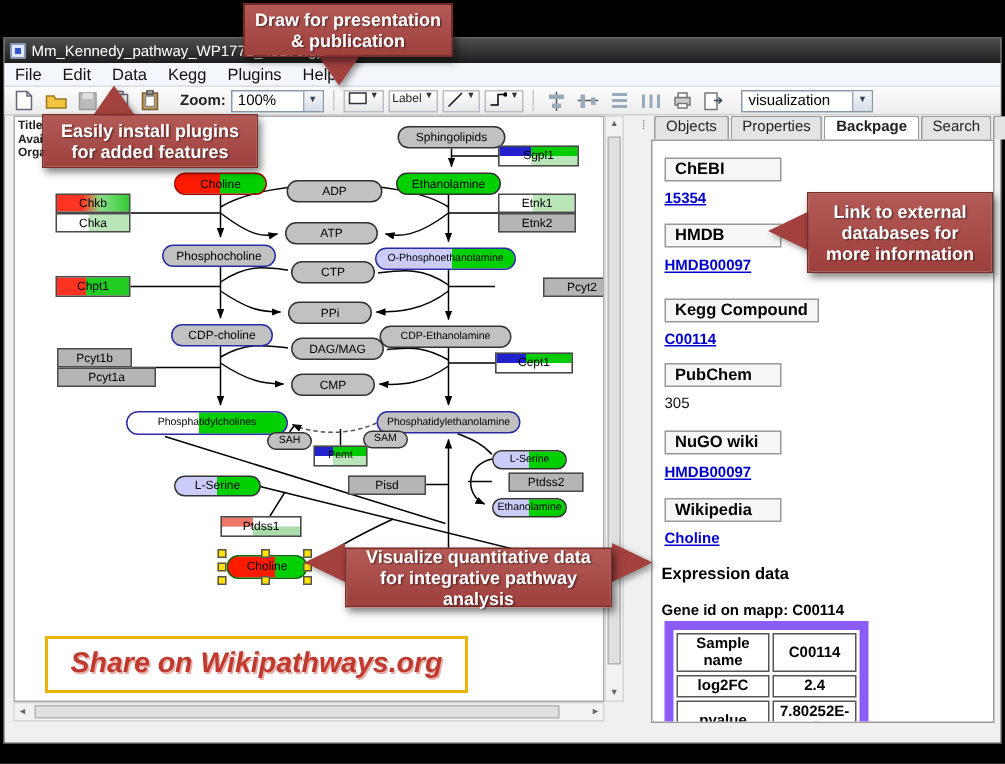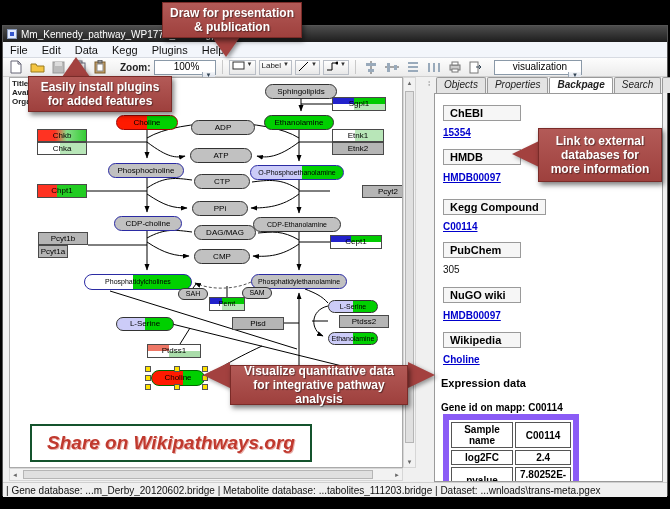--- a/index.html
+++ b/index.html
@@ -16,21 +16,21 @@
   .appicon::after{content:"";position:absolute;left:2px;top:2px;width:4px;height:4px;background:#3355cc;}
   .menubar{position:absolute;left:0;top:16px;width:100%;height:16px;background:#f3f6fb;
            border-bottom:1px solid #d7dbe2;display:flex;align-items:center;font-size:11px;color:#111;}
   .menuitem{padding:1px 7px;cursor:default;}
   .toolbar{position:absolute;left:0;top:32px;width:100%;height:19px;
            background:linear-gradient(#fdfdfd,#ececec);border-bottom:1px solid #cfcfcf;
            display:flex;align-items:center;gap:3px;padding:0 4px;font-size:10px;}
   .tbtn{width:18px;height:16px;display:flex;align-items:center;justify-content:center;border:1px solid transparent;}
   .tsep{width:1px;height:14px;background:#c9c9c9;margin:0 3px;}
   .combo{height:15px;background:#fff;border:1px solid #8a99a8;display:flex;align-items:center;
-         font-size:10px;padding-left:4px;position:relative;flex-direction:column;}
+         font-size:10px;padding-left:4px;position:relative;}
   .combo .arrowbox{margin-left:auto;width:13px;height:100%;background:linear-gradient(#f5f7fa,#d8dee8);
          border-left:1px solid #9aa7b5;display:flex;align-items:center;justify-content:center;font-size:6px;color:#345;}
   .droptool{height:15px;border:1px solid #b9bec6;background:linear-gradient(#fff,#e8e8e8);
          display:flex;align-items:flex-start;padding:0 2px;gap:2px;font-size:9px;color:#222;}
   .caret{font-size:6px;color:#333;}
   
   .canvas{position:absolute;left:6px;top:51px;width:394px;height:391px;background:#fff;
           border:1px solid #aaa;overflow:hidden;}
   .edges{position:absolute;left:0;top:0;}
   .n{position:absolute;font-size:8px;text-align:center;color:#000;overflow:hidden;
@@ -48,42 +48,42 @@
   .sarrow{position:absolute;font-size:6px;color:#666;width:11px;text-align:center;}
   .hscroll{position:absolute;left:6px;top:442px;width:394px;height:13px;background:#f2f2f2;
            border:1px solid #d6d6d6;}
   .hthumb{position:absolute;left:13px;top:1px;width:350px;height:9px;background:#e0e0e0;border:1px solid #b5b5b5;}
   .statusbar{position:absolute;left:0;top:456px;width:100%;height:15px;background:#f0f0f0;
              border-top:1px solid #cfcfcf;font-size:10px;color:#111;display:flex;align-items:center;padding:0 3px;}
   
   .sidepanel{position:absolute;left:429px;top:51px;width:233px;height:405px;background:#f0f0f0;}
   .tabsrow{position:absolute;left:4px;top:0;height:16px;display:flex;font-size:10px;}
   .tab{padding:1px 7px;border:1px solid #9a9a9a;border-bottom:none;background:#e4e4e4;
-       margin-right:1px;border-radius:2px 2px 0 0;color:#222;font-style:italic;}
+       margin-right:1px;border-radius:2px 2px 0 0;color:#222;}
   .tab.active{background:#fff;font-weight:bold;position:relative;top:0px;}
   .panelbody{position:absolute;left:2px;top:16px;width:229px;height:389px;background:#fff;
              border:1px solid #9a9a9a;overflow:hidden;}
   .sechdr{position:absolute;left:8px;border:1px solid #9a9a9a;background:#f6f6f6;
           font-size:11px;font-weight:bold;color:#000;padding:1px 6px;min-width:78px;}
   .seclink{position:absolute;left:8px;font-size:10px;font-weight:bold;color:#0000cc;text-decoration:underline;}
   .secplain{position:absolute;left:8px;font-size:10px;color:#111;}
   .exphead{position:absolute;left:6px;font-size:11px;font-weight:bold;color:#000;}
   .geneid{position:absolute;left:6px;font-size:10px;font-weight:bold;color:#000;}
   .exptable{position:absolute;left:8px;border:6px solid #8b5cf6;border-collapse:separate;border-spacing:2px;background:#fff;}
   .exptable td{border:1px solid #555;font-size:10px;font-weight:bold;text-align:center;padding:1px 4px;}
   .exptable td.c1{width:62px;} .exptable td.c2{width:52px;}
   
   .callout{position:absolute;background:linear-gradient(#b35a57,#9e403d);border:1px solid #7a2b28;
            color:#fff;font-weight:bold;font-size:12px;text-align:center;
            display:flex;align-items:center;justify-content:center;padding:2px 6px;
            box-shadow:2px 3px 5px rgba(0,0,0,0.5);text-shadow:1px 1px 1px rgba(0,0,0,0.45);z-index:30;}
   .ca{position:absolute;width:0;height:0;z-index:29;
       filter:drop-shadow(2px 2px 2px rgba(0,0,0,0.4));}
   .share{position:absolute;left:30px;top:424px;width:282px;height:38px;background:#fff;
-         border:2px solid #14532d;z-index:30;display:flex;align-items:center;justify-content:center;
+         border:2px solid #eab308;z-index:30;display:flex;align-items:center;justify-content:center;
          color:#c0392e;font-size:19px;font-weight:bold;font-style:italic;
          text-shadow:1px 1px 0 #e8b0ab;}
 </style>
 </head>
 <body>
 
 <div class="frame">
 
   <div class="window">
 
@@ -287,21 +287,21 @@
       <div class="n pill f7" style="left:318px;top:254px;width:50px;height:13px;line-height:11px;background:linear-gradient(90deg,#ccccf8 50%,#00d000 50%);">Ethanolamine</div>
 
       <div class="n gbox" style="left:322px;top:19px;width:54px;height:14px;line-height:12px;background-image:linear-gradient(90deg,#2222cc 40%,#00cc00 40%),linear-gradient(90deg,#ffffff 40%,#b8e6b8 40%);background-size:100% 50%,100% 50%;background-position:top left,bottom left;background-repeat:no-repeat;">Sgpl1</div>
       <div class="n gbox" style="left:27px;top:51px;width:50px;height:13px;line-height:11px;background:linear-gradient(90deg,#ff3322 35%,#88dd88 60%,#33cc33 100%);">Chkb</div>
       <div class="n gbox" style="left:27px;top:64px;width:50px;height:13px;line-height:11px;background:linear-gradient(90deg,#ffffff 45%,#b8e6b8 45%);">Chka</div>
       <div class="n gbox" style="left:322px;top:51px;width:52px;height:13px;line-height:11px;background:linear-gradient(90deg,#ffffff 45%,#b8e6b8 45%);">Etnk1</div>
       <div class="n gbox" style="left:322px;top:64px;width:52px;height:13px;line-height:11px;">Etnk2</div>
       <div class="n gbox" style="left:27px;top:106px;width:50px;height:14px;line-height:12px;background:linear-gradient(90deg,#ff3322 40%,#22cc22 40%);">Chpt1</div>
       <div class="n gbox" style="left:320px;top:107px;width:52px;height:13px;line-height:11px;margin-left:32px;">Pcyt2</div>
       <div class="n gbox" style="left:28px;top:154px;width:50px;height:13px;line-height:11px;">Pcyt1b</div>
-      <div class="n gbox" style="left:28px;top:167px;width:30px;height:13px;line-height:11px;">Pcyt1a</div>
+      <div class="n gbox" style="left:28px;top:167px;width:66px;height:13px;line-height:11px;">Pcyt1a</div>
       <div class="n gbox" style="left:320px;top:157px;width:52px;height:14px;line-height:12px;background-image:linear-gradient(90deg,#2222cc 40%,#00cc00 40%),linear-gradient(90deg,#ffffff 40%,#ffffff 40%);background-size:100% 50%,100% 50%;background-position:top left,bottom left;background-repeat:no-repeat;">Cept1</div>
       <div class="n gbox f7" style="left:199px;top:219px;width:36px;height:14px;line-height:12px;background-image:linear-gradient(90deg,#2222cc 35%,#00cc00 35%),linear-gradient(90deg,#ffffff 35%,#b8e6b8 35%);background-size:100% 50%,100% 50%;background-position:top left,bottom left;background-repeat:no-repeat;">Pemt</div>
       <div class="n gbox" style="left:222px;top:239px;width:52px;height:13px;line-height:11px;">Pisd</div>
       <div class="n gbox" style="left:137px;top:266px;width:54px;height:14px;line-height:12px;background-image:linear-gradient(90deg,#ee7766 40%,#ffffff 40%),linear-gradient(90deg,#ffffff 40%,#aaddaa 40%);background-size:100% 50%,100% 50%;background-position:top left,bottom left;background-repeat:no-repeat;">Ptdss1</div>
       <div class="n gbox" style="left:318px;top:237px;width:50px;height:13px;line-height:11px;margin-left:11px;">Ptdss2</div>
 
       <div class="handle" style="left:135px;top:288px;"></div>
       <div class="handle" style="left:164px;top:288px;"></div>
       <div class="handle" style="left:192px;top:288px;"></div>
       <div class="handle" style="left:135px;top:297px;"></div>
@@ -360,23 +360,20 @@
           <tr>
             <td class="c1">pvalue</td>
             <td class="c2">7.80252E-4</td>
               </tr>
 
         </tbody>
           </table>
       </div>
     </div>
 
-    <div class="statusbar">
-      <span>| Gene database: ...m_Derby_20120602.bridge | Metabolite database: ...tabolites_111203.bridge | Dataset: ...wnloads\trans-meta.pgex</span>
-    </div>
   </div>
 
   <div class="callout" style="left:162px;top:2px;width:140px;height:36px;">Draw for presentation &amp; publication</div>
   <div class="ca" style="left:212px;top:37px;border-left:14px solid transparent;border-right:14px solid transparent;border-top:20px solid #a3413f;"></div>
 
   <div class="callout" style="left:28px;top:76px;width:144px;height:36px;">Easily install plugins for added features</div>
   <div class="ca" style="left:62px;top:57px;border-left:14px solid transparent;border-right:14px solid transparent;border-bottom:20px solid #a3413f;"></div>
 
   <div class="callout" style="left:538px;top:128px;width:124px;height:54px;">Link to external databases for more information</div>
   <div class="ca" style="left:512px;top:141px;border-top:13px solid transparent;border-bottom:13px solid transparent;border-right:27px solid #a3413f;"></div>

